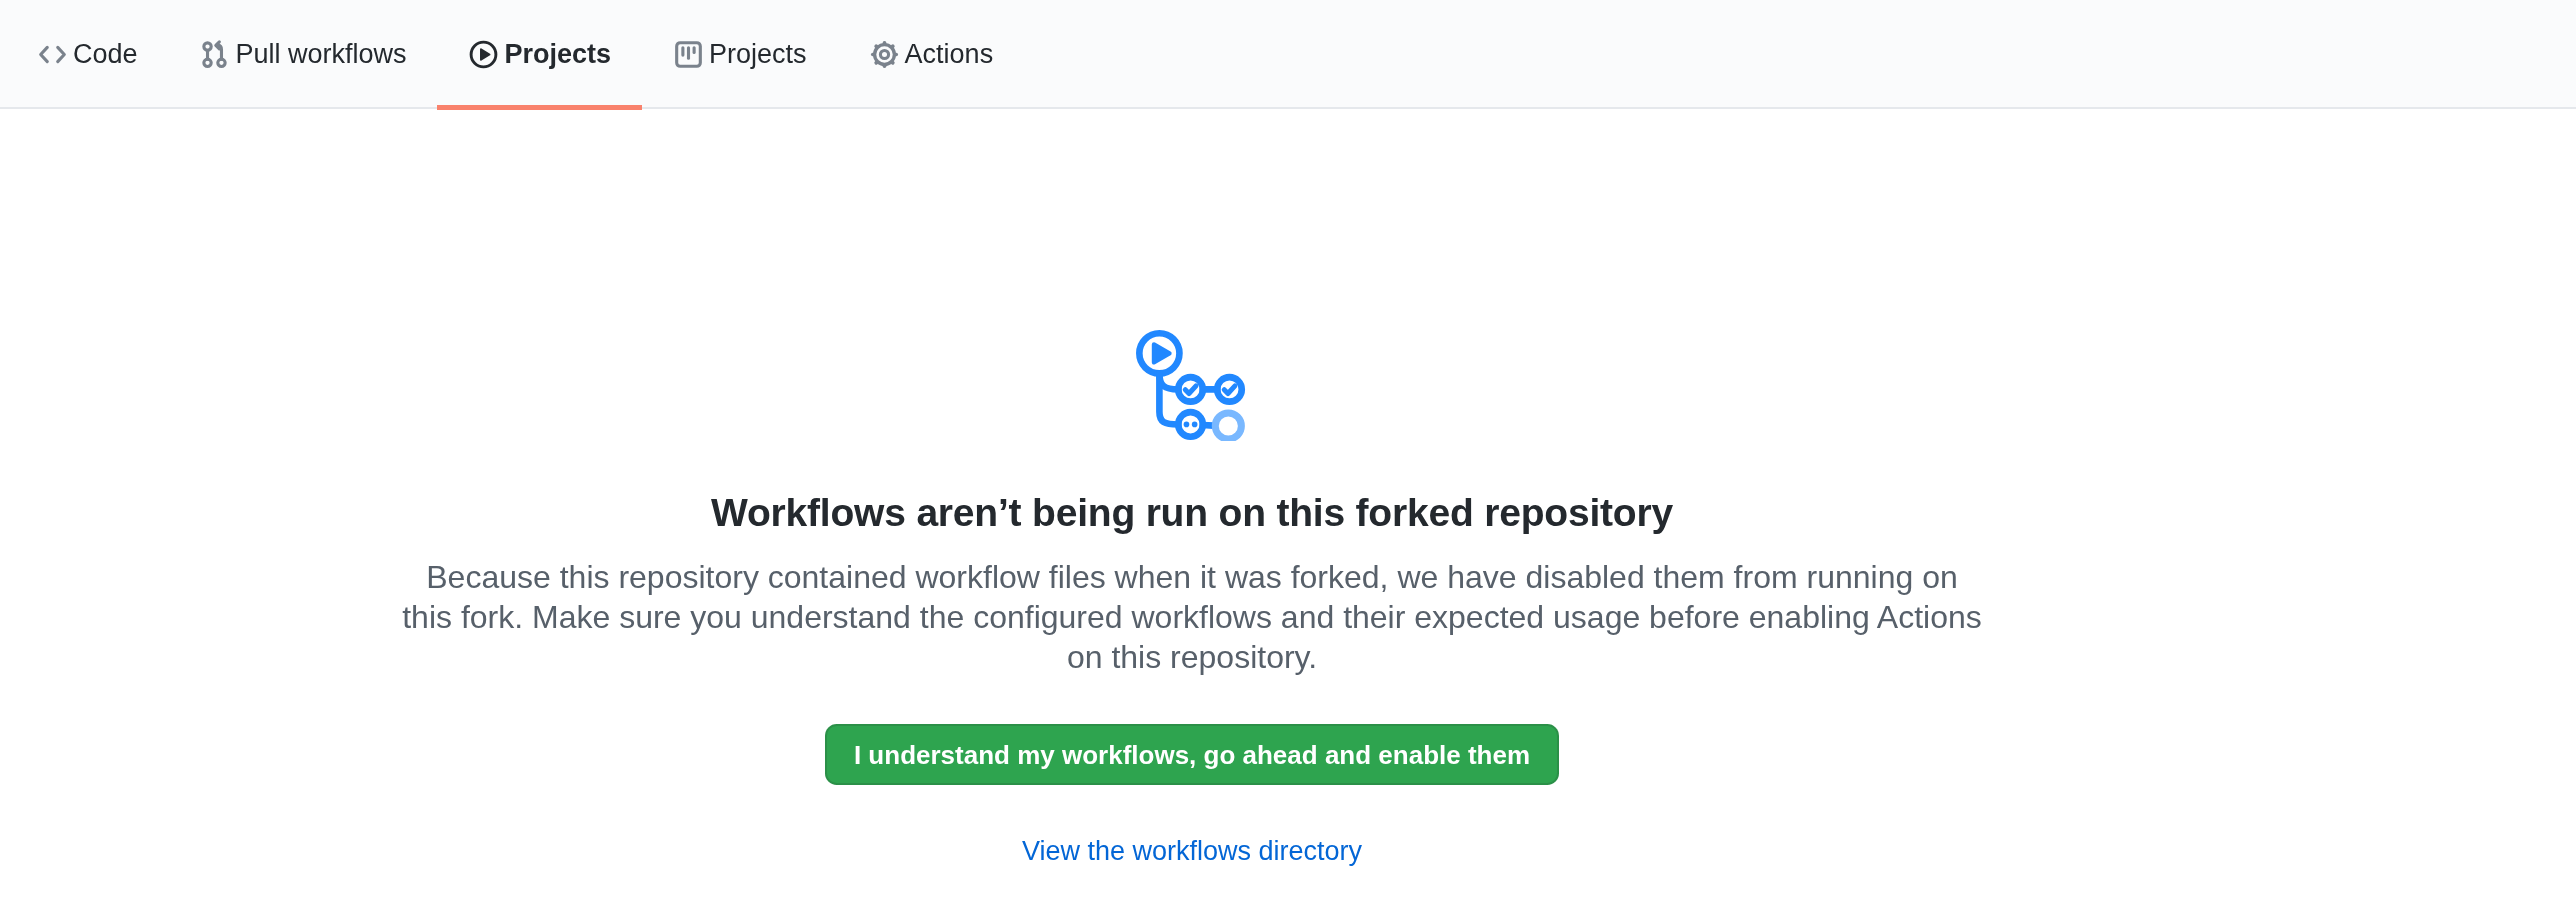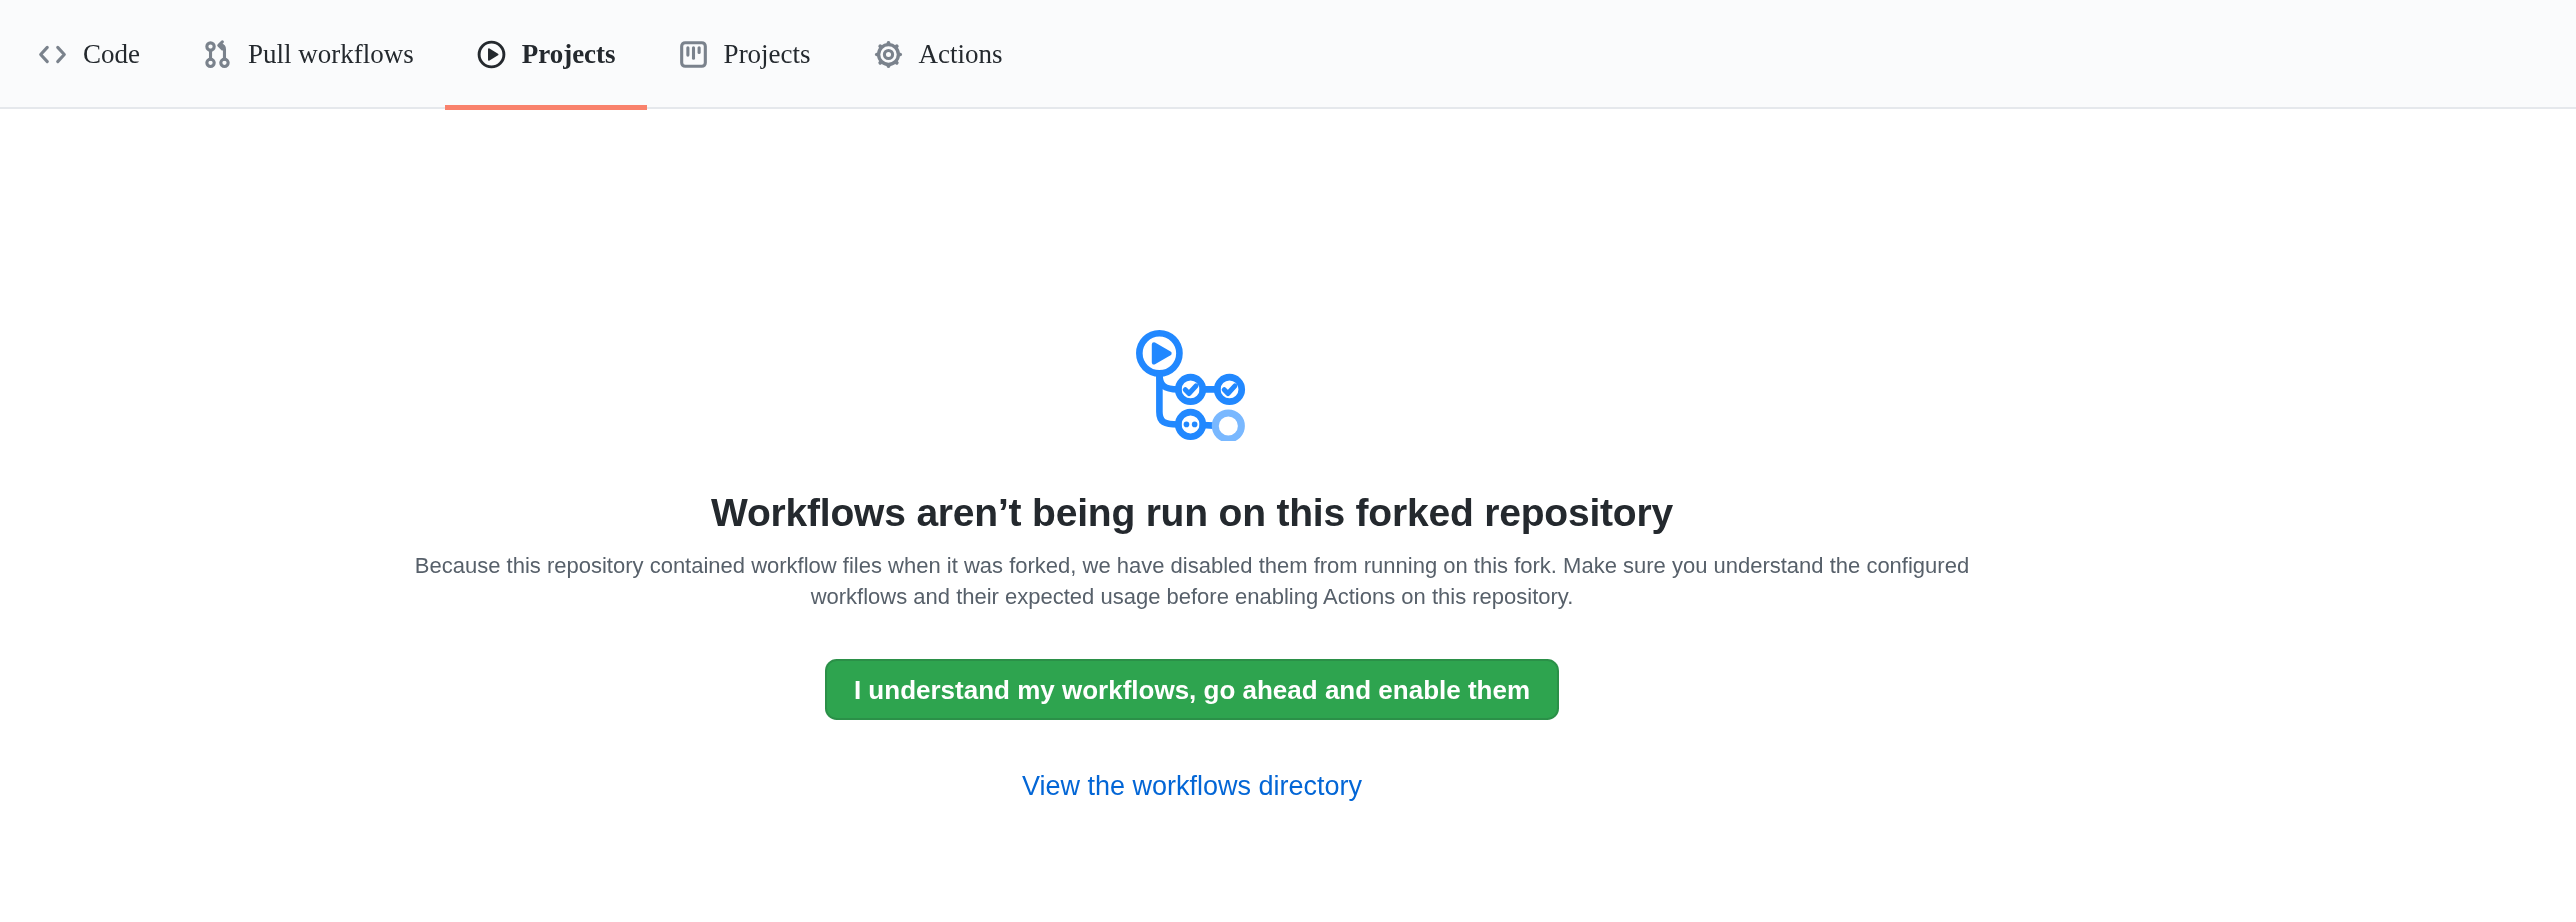--- a/index.html
+++ b/index.html
@@ -20,31 +20,30 @@
     align-items: stretch;
     height: 107px;
     background: #fafbfc;
     border-bottom: 2.9px solid #e5e8ec;
     padding-left: 5.9px;
     box-sizing: content-box;
   }
   .repo-tab {
     display: flex;
     align-items: center;
-    gap: 15px;
+    gap: 5px;
     padding: 0 31px;
     font-size: 27px;
     line-height: 1;
     color: #24292e;
     border-bottom: 5.9px solid transparent;
     margin-bottom: -2.9px;
     padding-top: 3.9px;
     cursor: pointer;
     white-space: nowrap;
-    font-family: Liberation Serif, serif;
   }
   .repo-tab.active {
     font-weight: 700;
     border-bottom-color: #f9826c;
   }
   .repo-tab svg { display: block; flex: none; }
 
   
   .main {
     width: 2384px;
@@ -56,24 +55,24 @@
   }
   .bs-heading {
     margin: 43px 0 0 0;
     font-size: 39px;
     line-height: 49px;
     font-weight: 700;
     color: #24292e;
     letter-spacing: -0.2px;
   }
   .bs-desc {
-    margin: 13px auto 0 auto;
+    margin: 20px auto 0 auto;
     max-width: 1583px;
-    font-size: 22px;
-    line-height: 31px;
+    font-size: 32px;
+    line-height: 40px;
     color: #57606a;
   }
   .bs-action { margin-top: 47px; }
   .enable-btn {
     display: inline-block;
     background: #2ea44f;
     color: #ffffff;
     font-family: "Liberation Sans", "DejaVu Sans", sans-serif;
     font-size: 26px;
     font-weight: 700;

